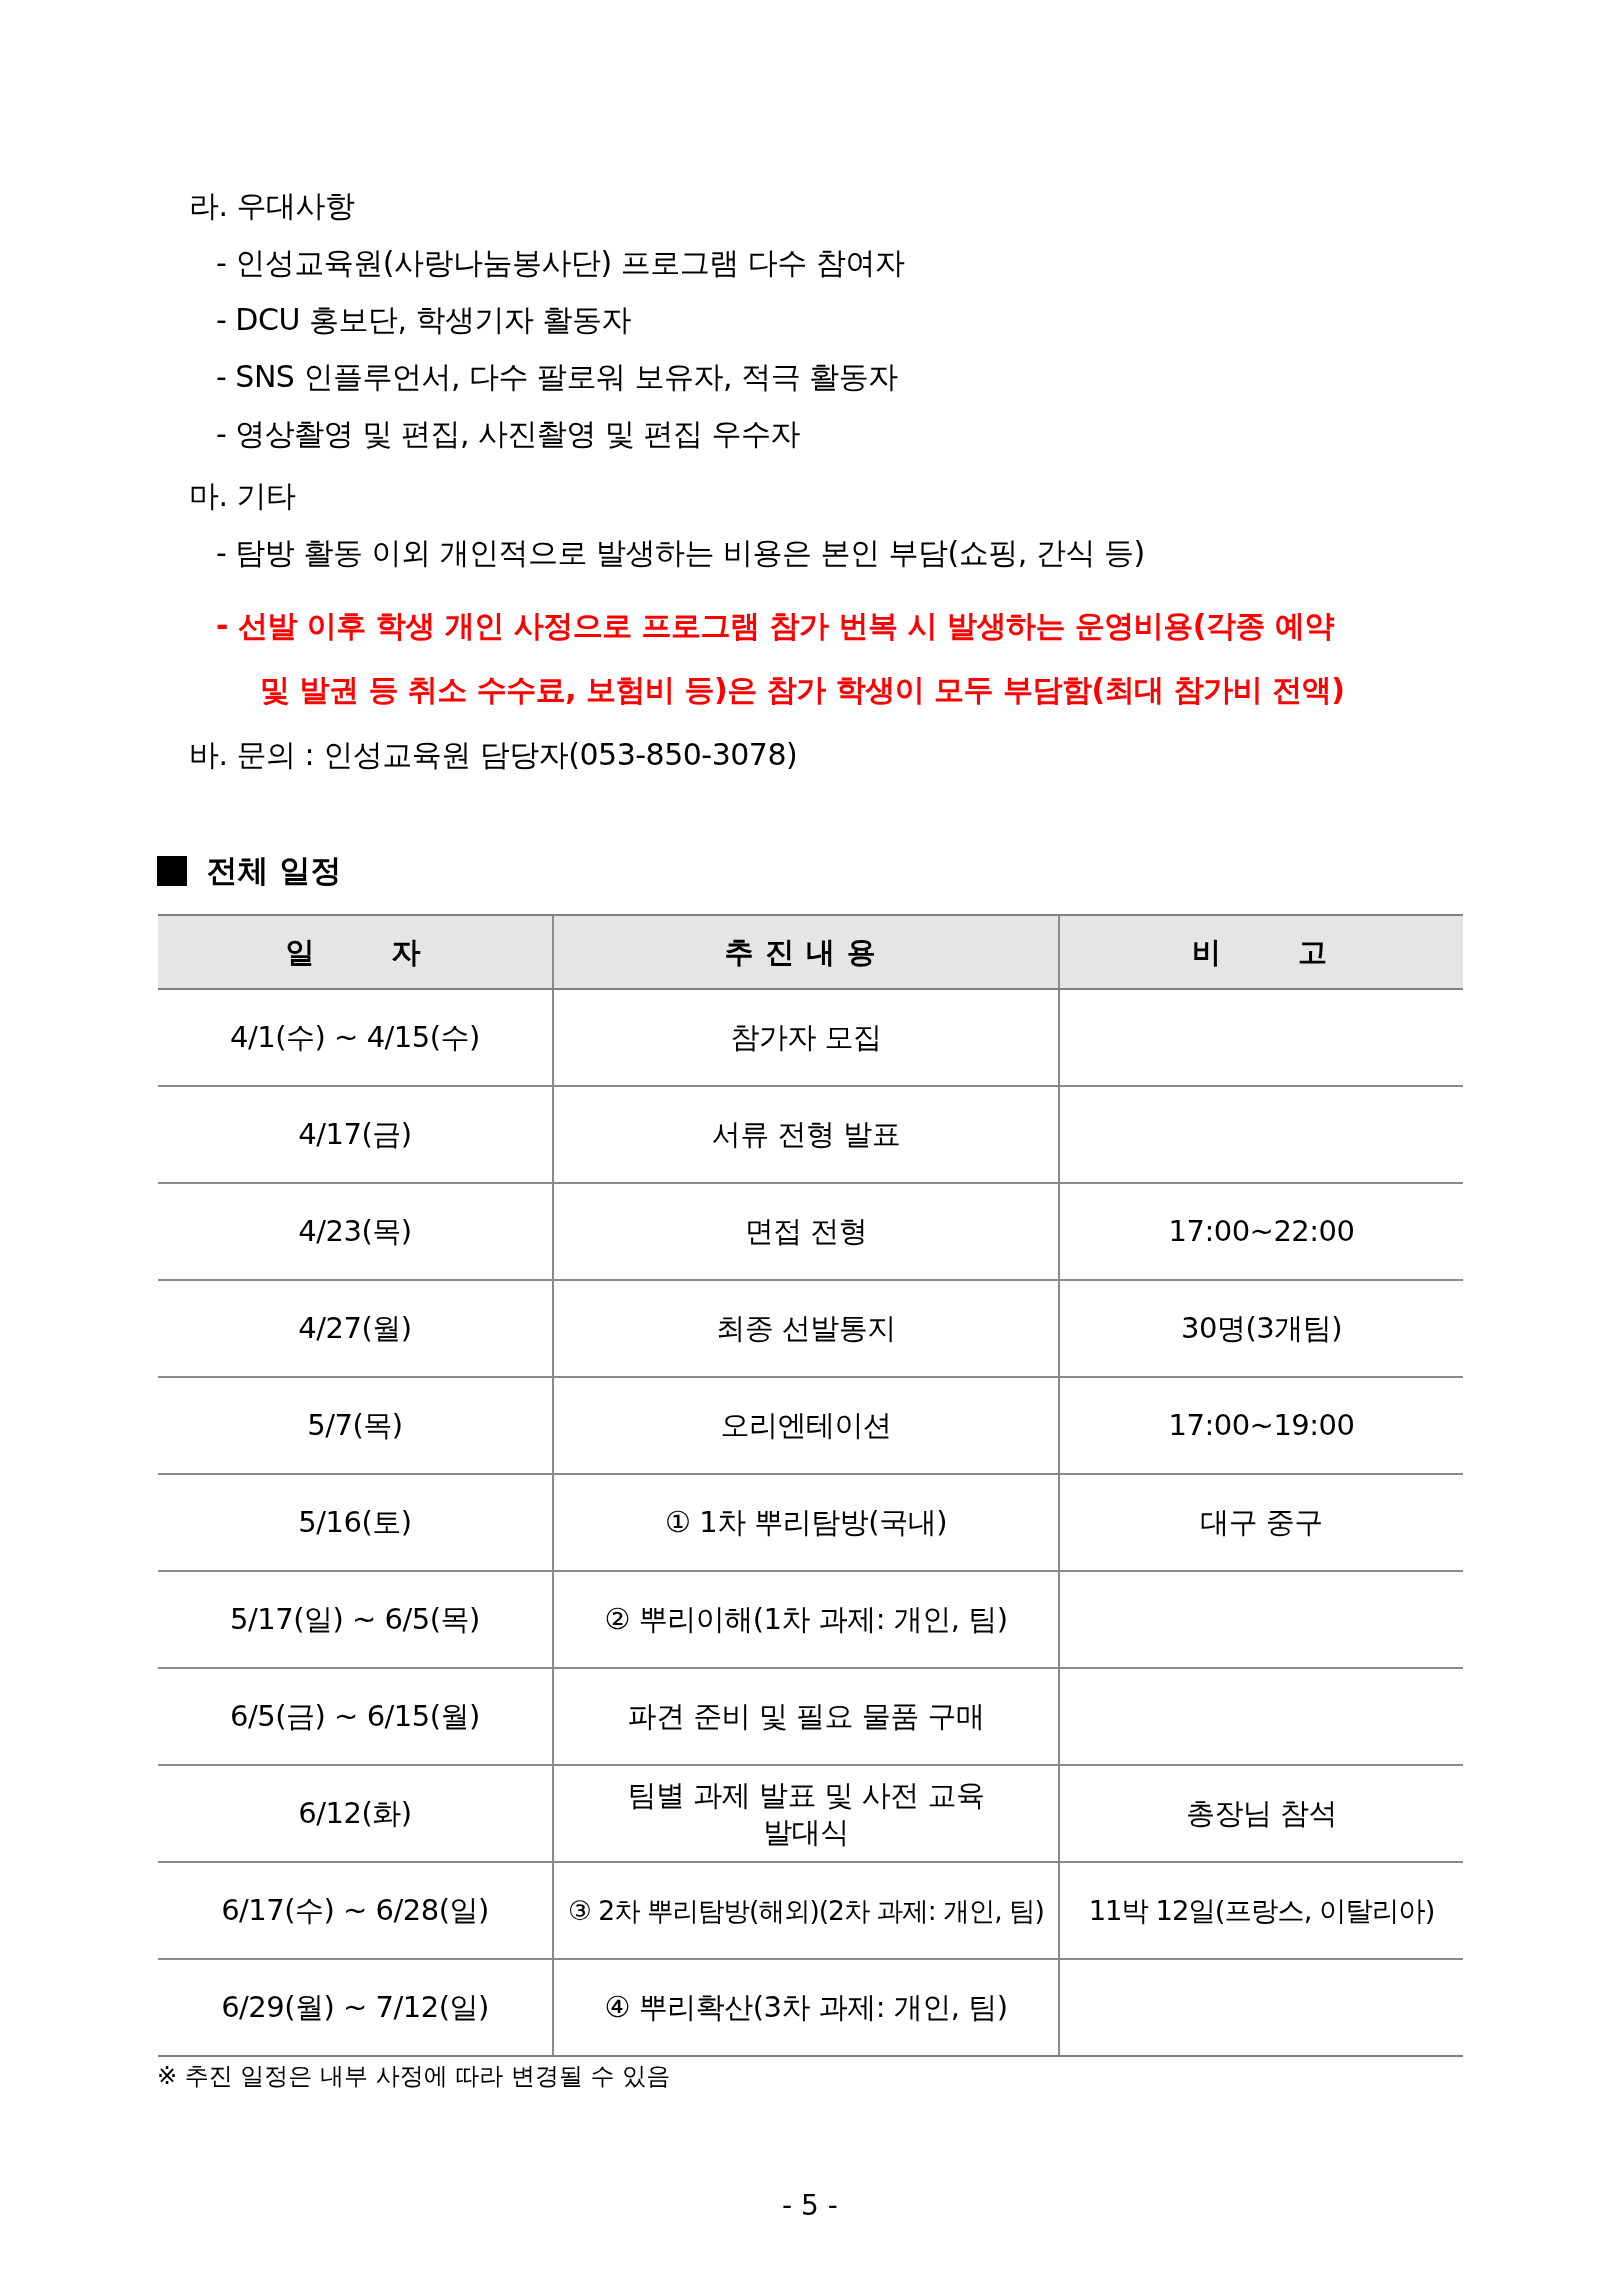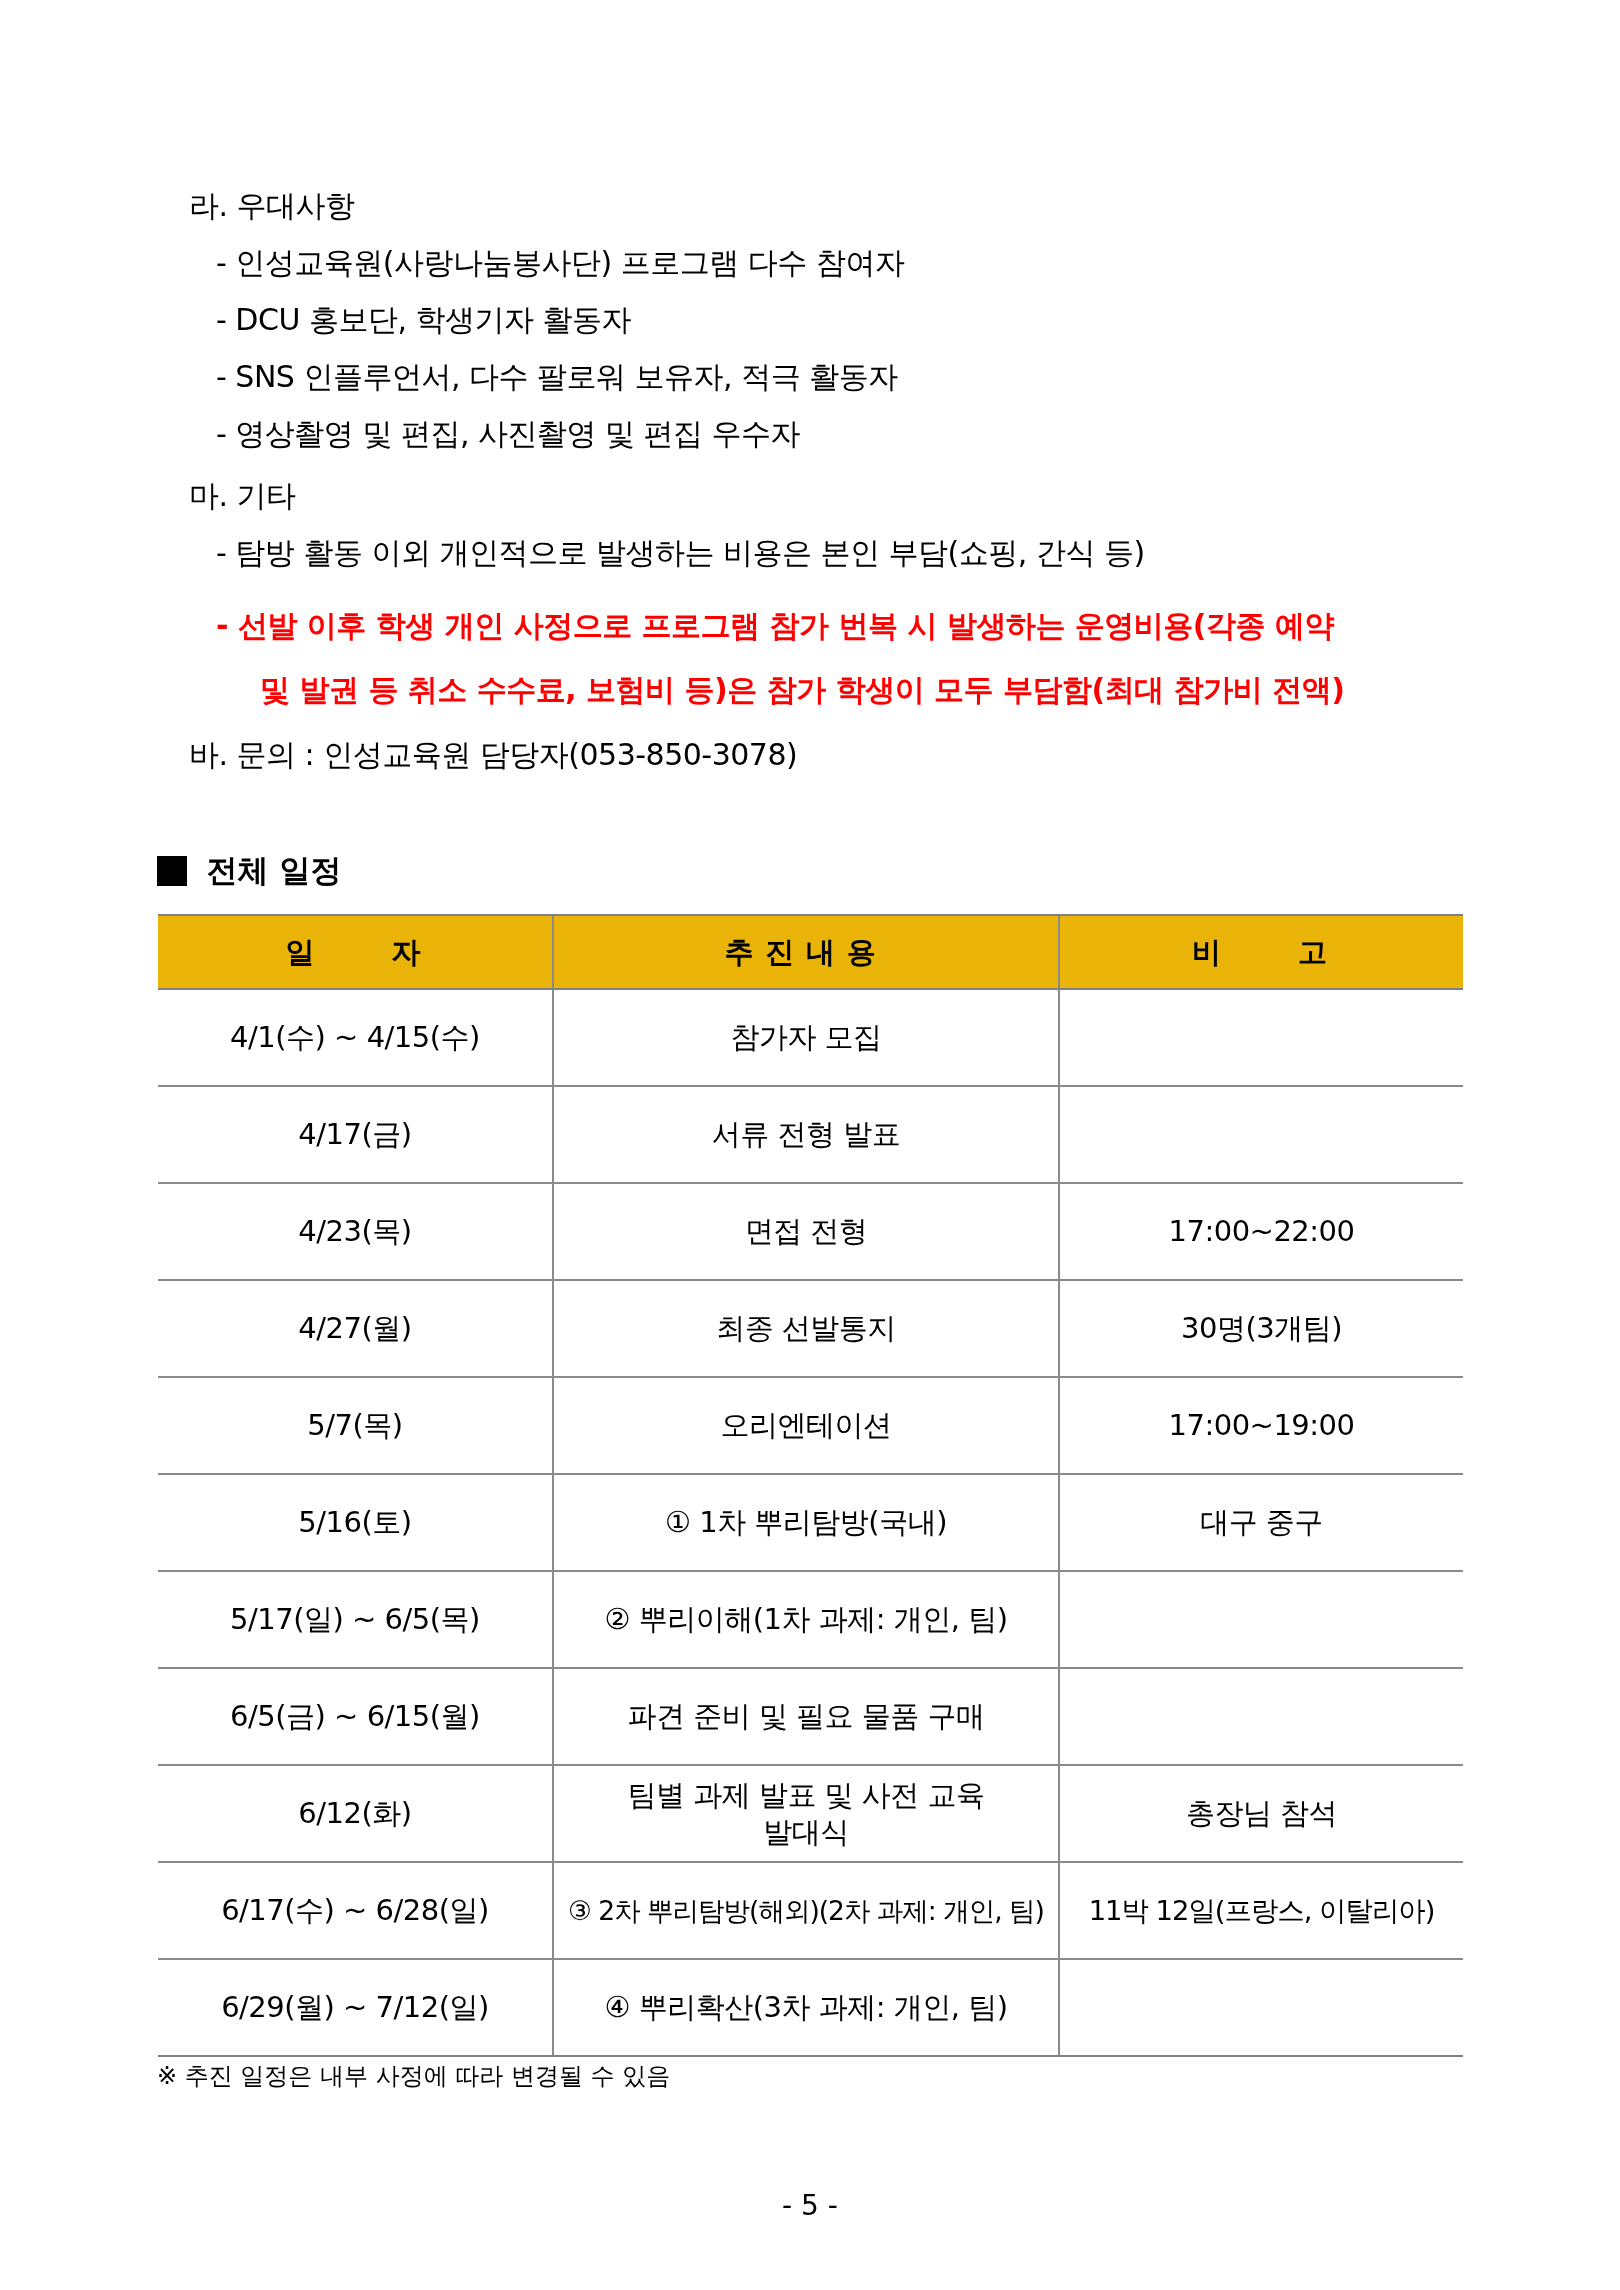--- a/index.html
+++ b/index.html
@@ -66,21 +66,21 @@
       text-align: center;
       vertical-align: middle;
       font-size: 29px;
       line-height: 37px;
       padding: 0 3.9px;
       letter-spacing: -0.5px;
       white-space: nowrap;
     }
     table.schedule th {
       height: 72px;
-      background: #eab308;
+      background: #e5e5e5;
       font-weight: bold;
       border-top: 2.9px solid #808080;
       border-bottom: 2.9px solid #808080;
       letter-spacing: 3.9px;
     }
     table.schedule td {
       height: 95px;
       border-bottom: 2px solid #8a8a8a;
       font-weight: normal;
     }

